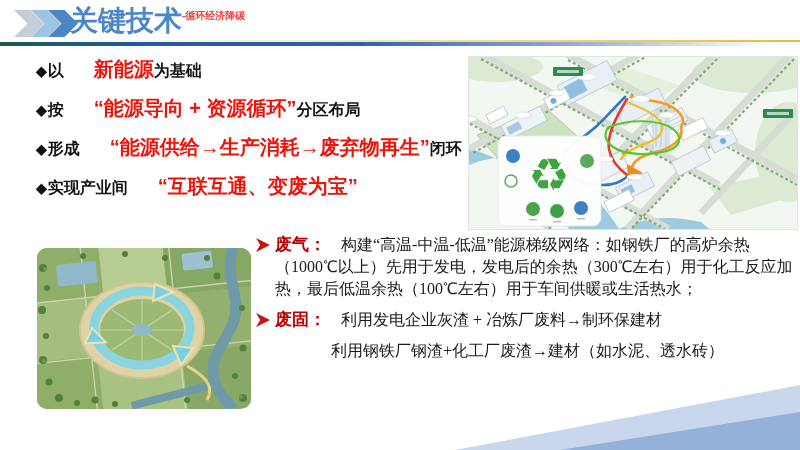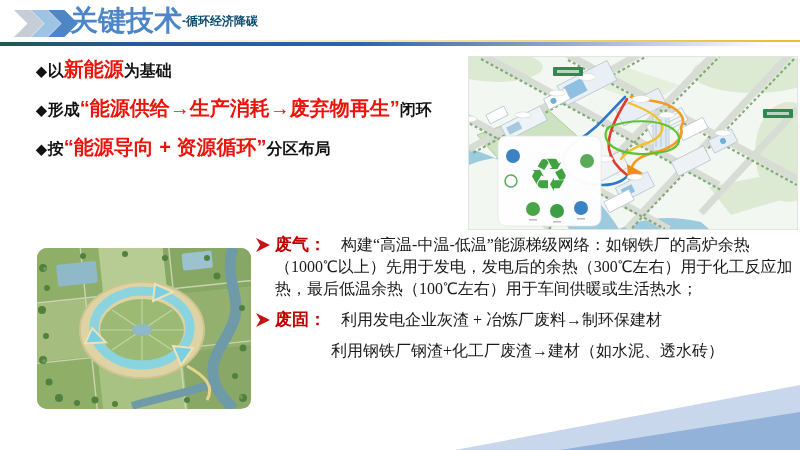--- a/index.html
+++ b/index.html
@@ -7,32 +7,32 @@
     width:800px;height:450px;position:relative;overflow:hidden;
     background:#ffffff;font-family:"Liberation Sans",sans-serif;
   }
   
   .chevrons{position:absolute;left:14px;top:10px;display:flex;}
   .chev{width:30px;height:27px;margin-left:-13px;
     clip-path:polygon(0 0,55% 0,100% 50%,55% 100%,0 100%,45% 50%);}
   .chev1{background:#c7cdd6;margin-left:0;}
   .chev2{background:#9fc3e3;}
   .chev3{background:#4d86c4;}
-  .titlewrap{position:absolute;left:70px;top:5px;display:flex;align-items:center;}
+  .titlewrap{position:absolute;left:70px;top:5px;display:flex;align-items:flex-start;}
   .title{font-size:28px;font-weight:bold;color:#4a86c8;line-height:32px;}
-  .subtitle{font-size:12px;font-weight:bold;color:#0c4a6e;line-height:22px;}
+  .subtitle{font-size:10px;font-weight:bold;color:#ef4444;line-height:22px;}
   .divider-gold{position:absolute;left:0;right:0;top:40px;height:2px;
     background:linear-gradient(90deg,rgba(255,255,255,0) 0%,rgba(240,228,170,.7) 40%,#e7bd34 100%);}
   .divider-blue{position:absolute;left:0;right:0;top:42px;height:4px;
     background:linear-gradient(90deg,#1c5a50 0%,#24589e 16%,#2c63b0 45%,#8fa8c8 70%,rgba(255,255,255,0) 96%);}
   
   .keypoints{position:absolute;left:36px;top:56px;width:432px;}
   .kp{margin-bottom:11px;color:#121212;font-weight:bold;font-size:16px;line-height:26px;white-space:nowrap;}
   .kmark{font-size:14px;margin-right:1px;}
-  .khl{color:#ec130a;font-size:20px;}
+  .khl{color:#ec130a;font-size:20px;margin-left:30px;}
   
   .park{position:absolute;left:468px;top:56px;width:328px;height:172px;
     border:1px solid #e0e5e1;box-sizing:content-box;background:#f3f7f2;}
   .park svg{display:block;}
   
   .campus{position:absolute;left:37px;top:248px;width:214px;height:161px;
     border-radius:10px;overflow:hidden;}
   
   .wastes{position:absolute;left:256px;top:234px;width:541px;}
   .waste{position:relative;padding-left:19px;margin-bottom:9px;
@@ -58,24 +58,27 @@
   <span class="subtitle">-循环经济降碳</span>
 </div>
 <div class="divider-gold"></div>
 <div class="divider-blue"></div>
 
 <div class="keypoints">
   <div class="kp">
     <span class="kmark">◆</span><span>以</span><span class="khl">新能源</span><span>为基础</span>
   </div>
   <div class="kp">
+    <span class="kmark">◆</span><span>按</span><span class="khl">“能源导向 + 资源循环”</span><span>分区布局</span>
+  </div>
+  <div class="kp">
     <span class="kmark">◆</span><span>形成</span><span class="khl">“能源供给→生产消耗→废弃物再生”</span><span>闭环</span>
   </div>
   <div class="kp">
-    <span class="kmark">◆</span><span>按</span><span class="khl">“能源导向 + 资源循环”</span><span>分区布局</span>
+    <span class="kmark">◆</span><span>实现产业间</span><span class="khl">“互联互通、变废为宝”</span><span></span>
   </div>
 </div>
 
 <div class="park">
 <svg width="328" height="172" viewBox="0 0 328 172">
   <rect width="328" height="172" fill="#f3f7f2"></rect>
   <g>
     <ellipse cx="285" cy="16" rx="62" ry="20" fill="#dcead3"></ellipse>
     <ellipse cx="320" cy="95" rx="34" ry="50" fill="#dcead3"></ellipse>
     <ellipse cx="28" cy="10" rx="46" ry="15" fill="#dcead3"></ellipse>

